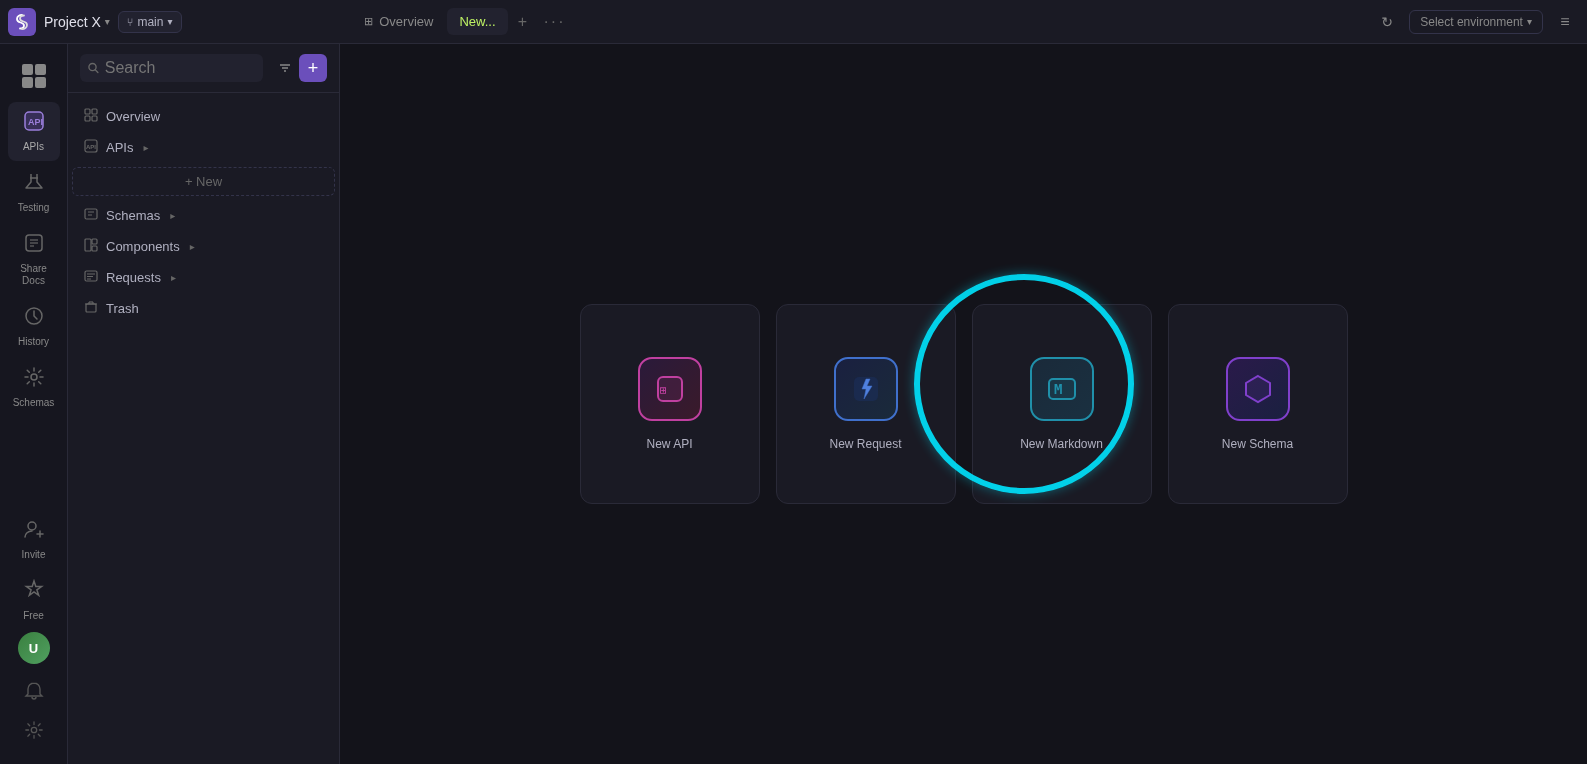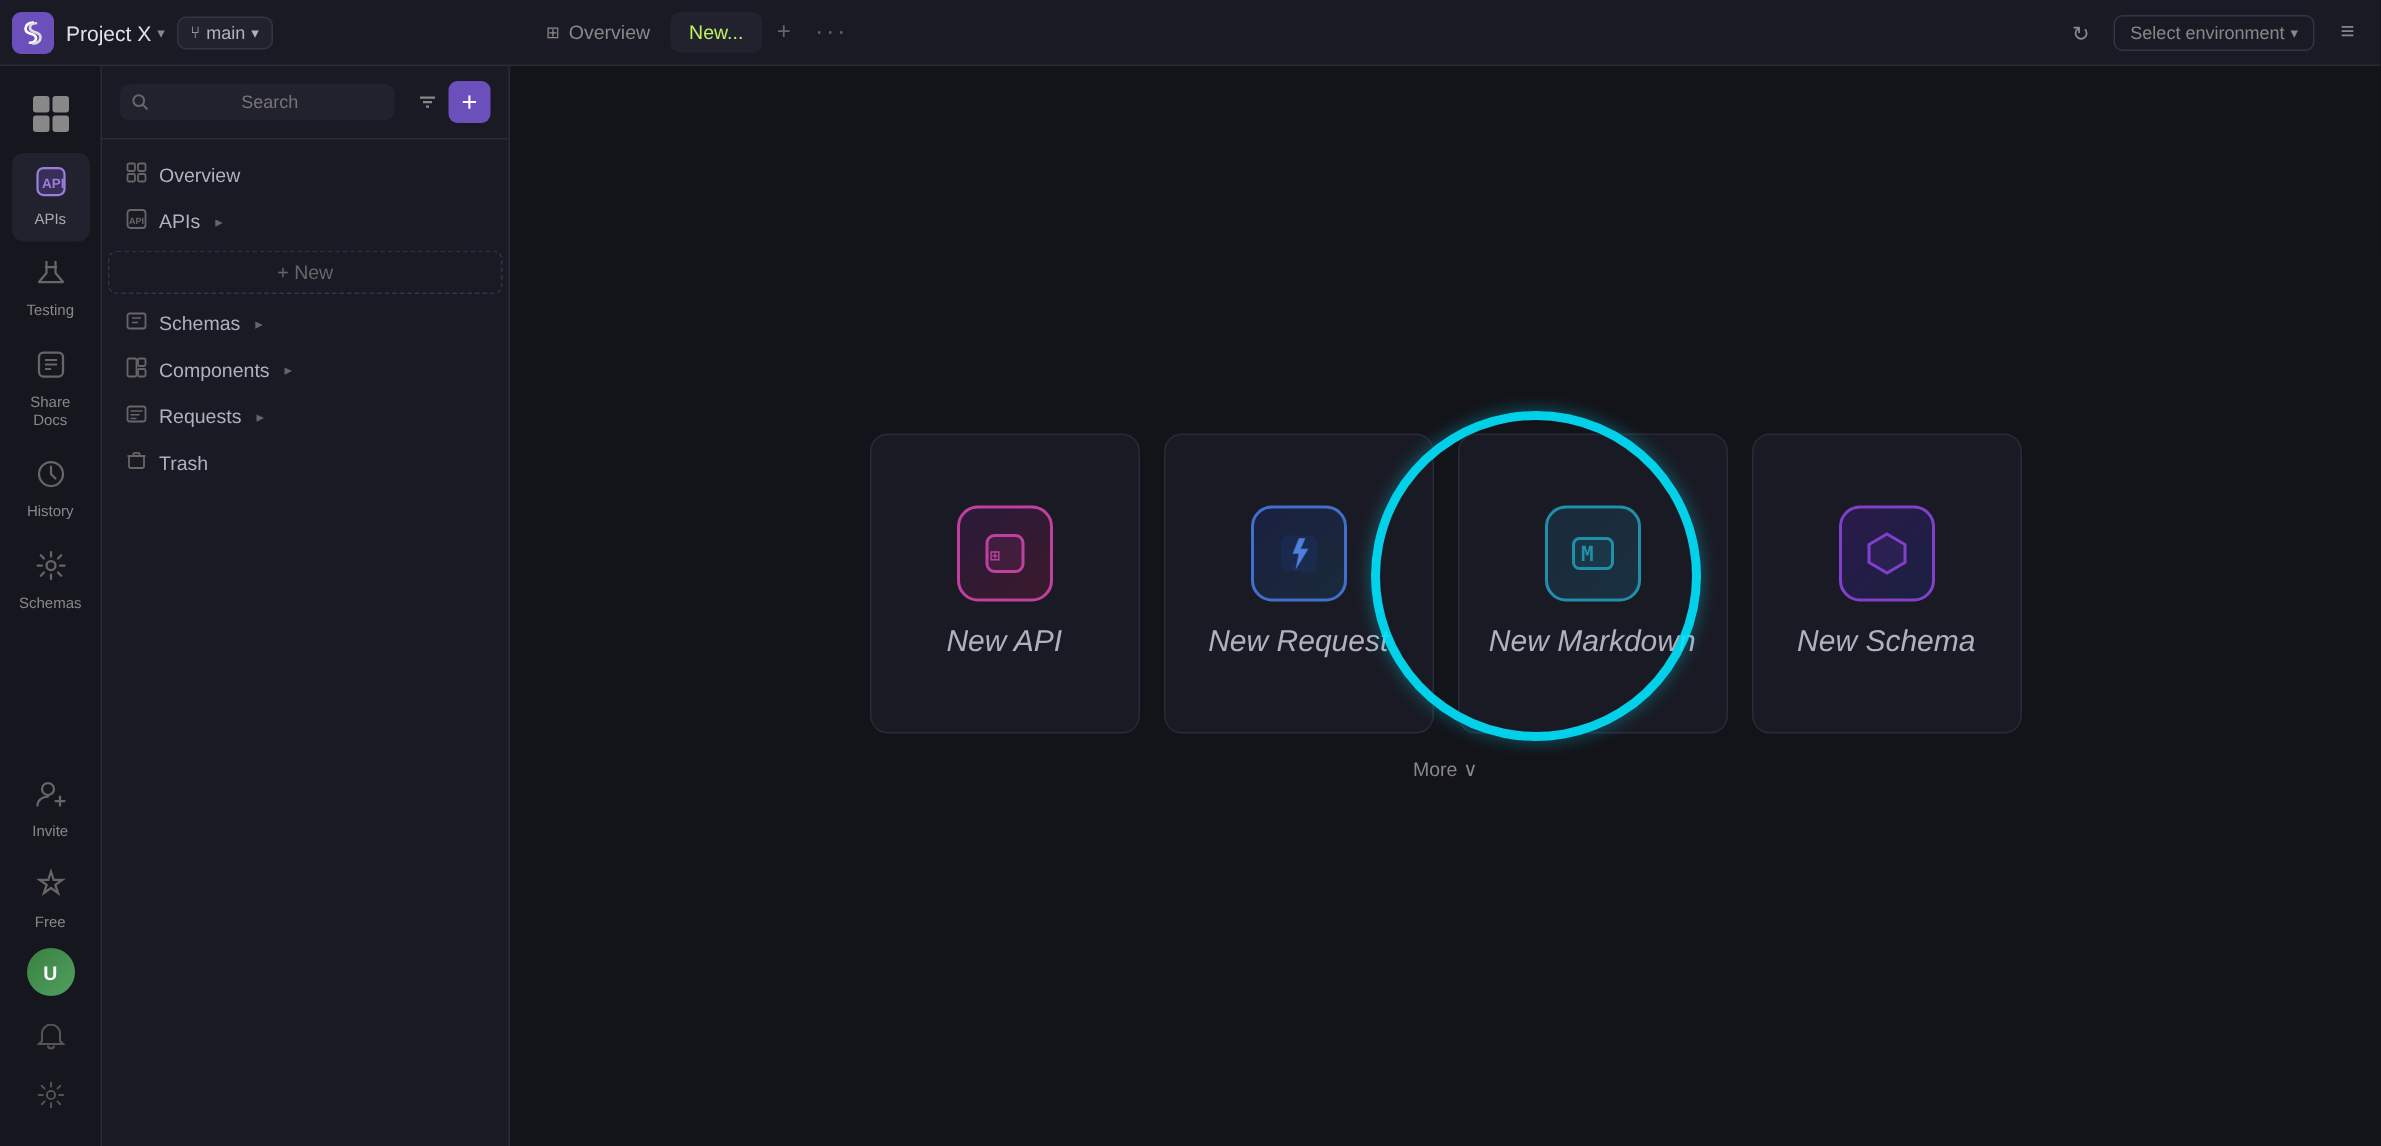--- a/index.html
+++ b/index.html
@@ -193,21 +193,21 @@
     .search-box {
       display: flex; align-items: center; gap: 6px;
       background: #22222f;
       border-radius: 6px;
       padding: 5px 8px;
       flex: 1;
       margin-right: 8px;
     }
     .search-box input {
       background: none; border: none; outline: none;
-      color: #86efac; font-size: 12px; width: 100%; text-align: center;
+      color: #86efac; font-size: 16px; width: 100%;
     }
     .filter-btn, .add-btn {
       width: 28px; height: 28px;
       border-radius: 5px;
       display: flex; align-items: center; justify-content: center;
       cursor: pointer;
       color: #888;
       font-size: 14px;
       flex-shrink: 0;
     }
@@ -284,23 +284,22 @@
       width: 64px; height: 64px;
       border-radius: 14px;
       display: flex; align-items: center; justify-content: center;
       font-size: 28px;
     }
     .card-icon-api { background: linear-gradient(135deg, #2a1a3a, #3a1a2a); border: 2px solid #c040a0; }
     .card-icon-request { background: linear-gradient(135deg, #1a2040, #1a2a3a); border: 2px solid #4070cc; }
     .card-icon-markdown { background: linear-gradient(135deg, #1a2a3a, #1a3040); border: 2px solid #2090aa; }
     .card-icon-schema { background: linear-gradient(135deg, #2a1a4a, #1a2040); border: 2px solid #8040cc; }
     .card-label {
-      font-size: 20px;
+      font-size: 12px;
       color: #b0b0c0;
-      font-style: italic;
     }
     .more-row {
       width: 100%;
       display: flex; justify-content: center;
       margin-top: 8px;
     }
     .more-link {
       font-size: 13px;
       color: #888;
       cursor: pointer;
@@ -625,24 +624,18 @@
             <svg width="36" height="36" viewBox="0 0 36 36" fill="none">
               <polygon points="18,5 30,12 30,24 18,31 6,24 6,12" stroke="#8040cc" stroke-width="2" fill="none"></polygon>
               <polygon points="18,5 30,12 30,24 18,31 6,24 6,12" fill="#8040cc" fill-opacity="0.1"></polygon>
             </svg>
           </div>
           <span class="card-label">New Schema</span>
         </div>
 
       </div>
 
-      <div class="more-row">
-        <div class="more-link">
-          <span>More</span>
-          <span>∨</span>
-        </div>
-      </div>
     </div>
 
     <div class="annotation-circle"></div>
   </div>
 
 </div>
 
 </body></html>

